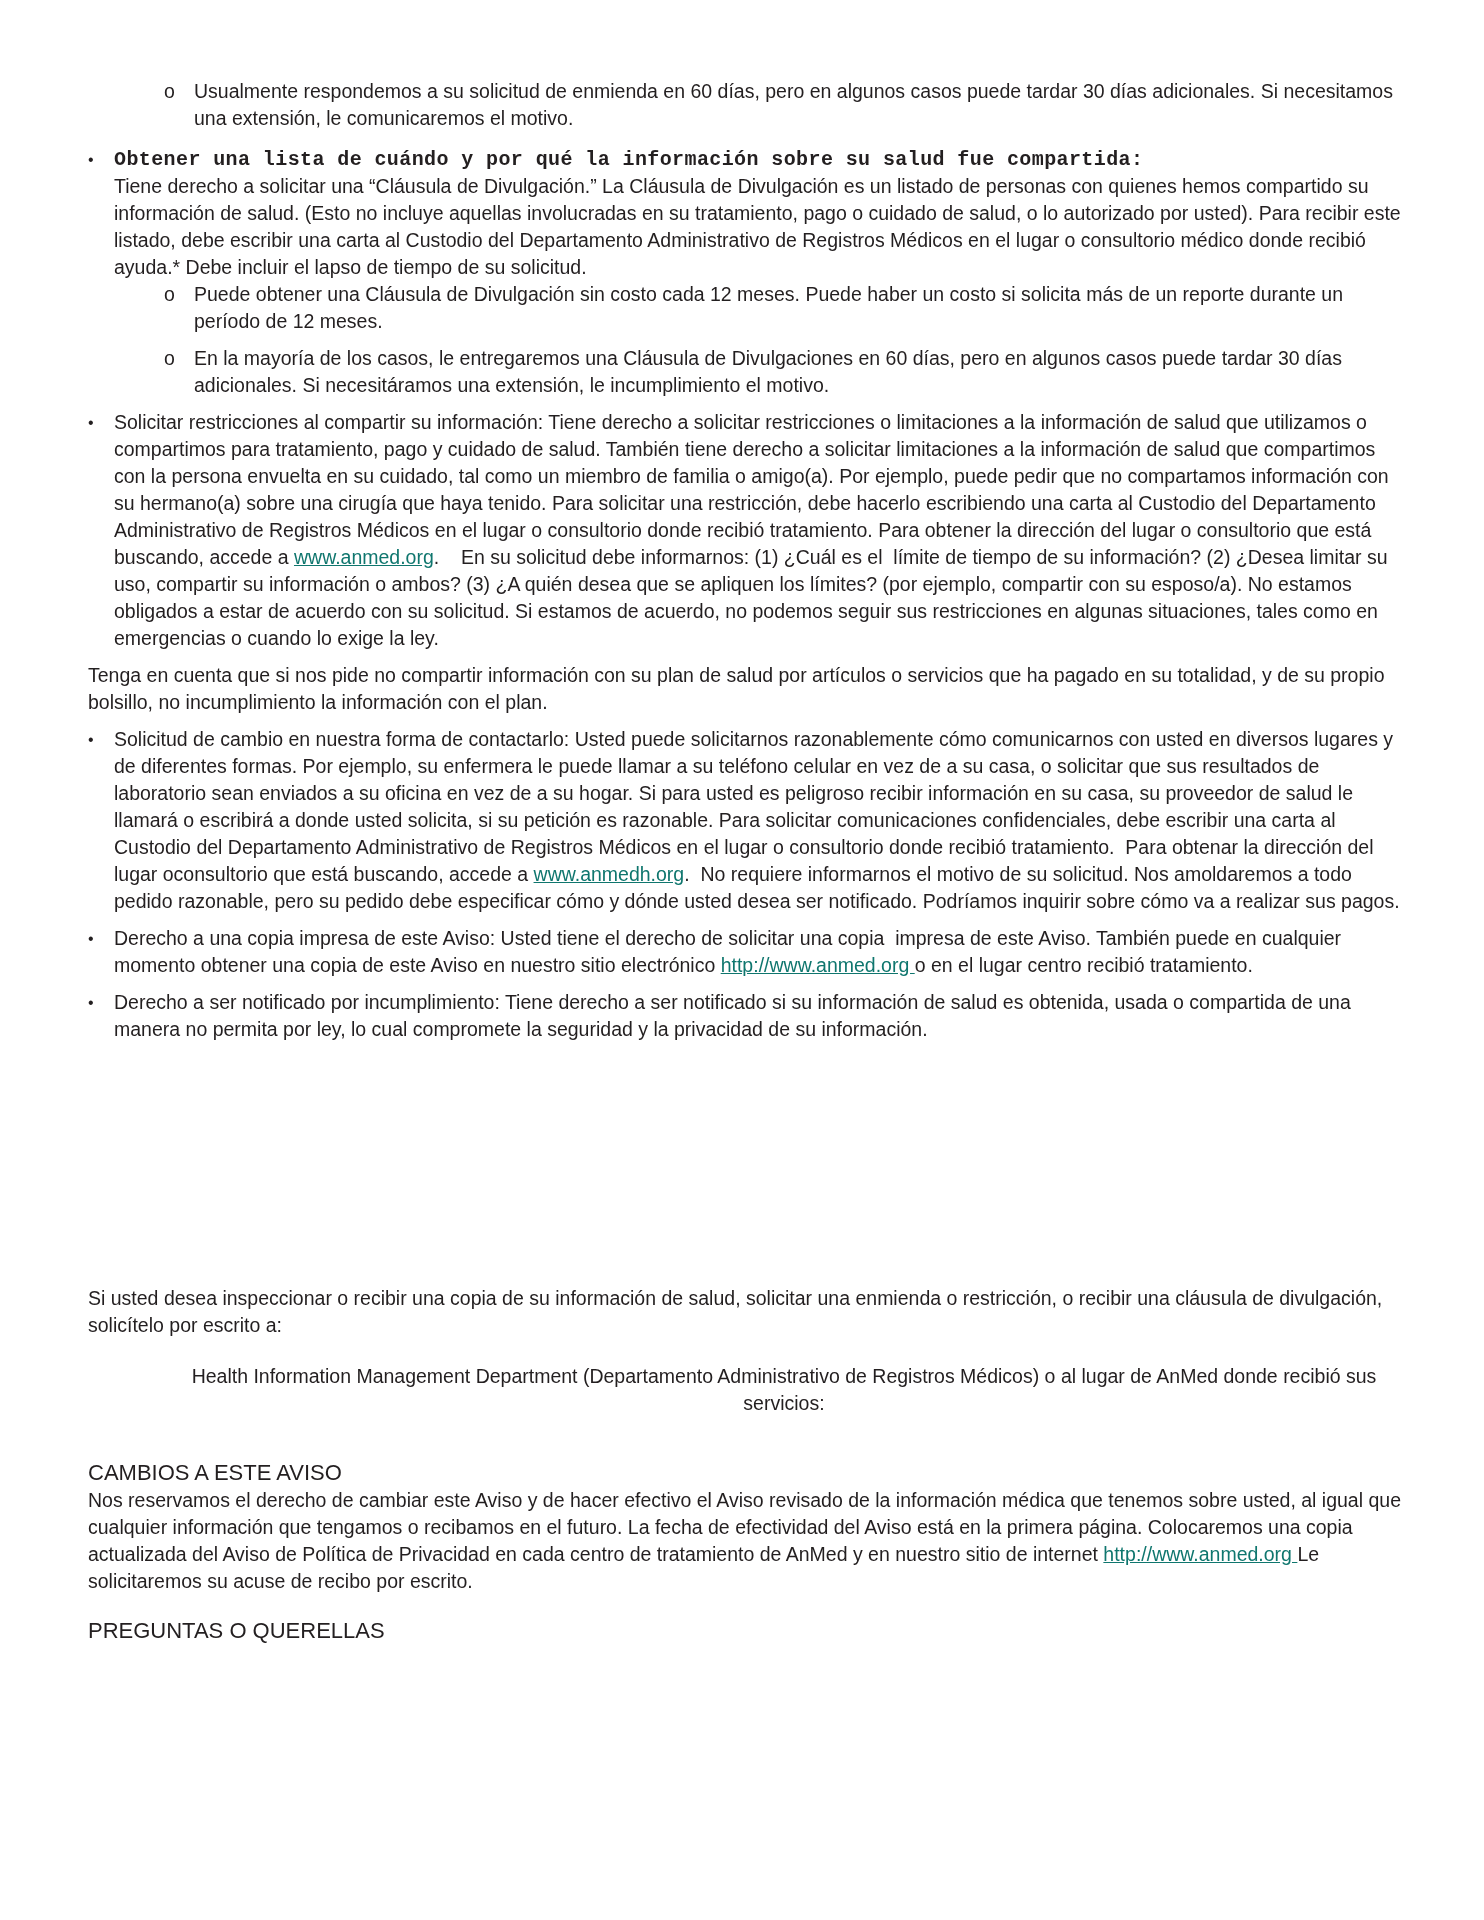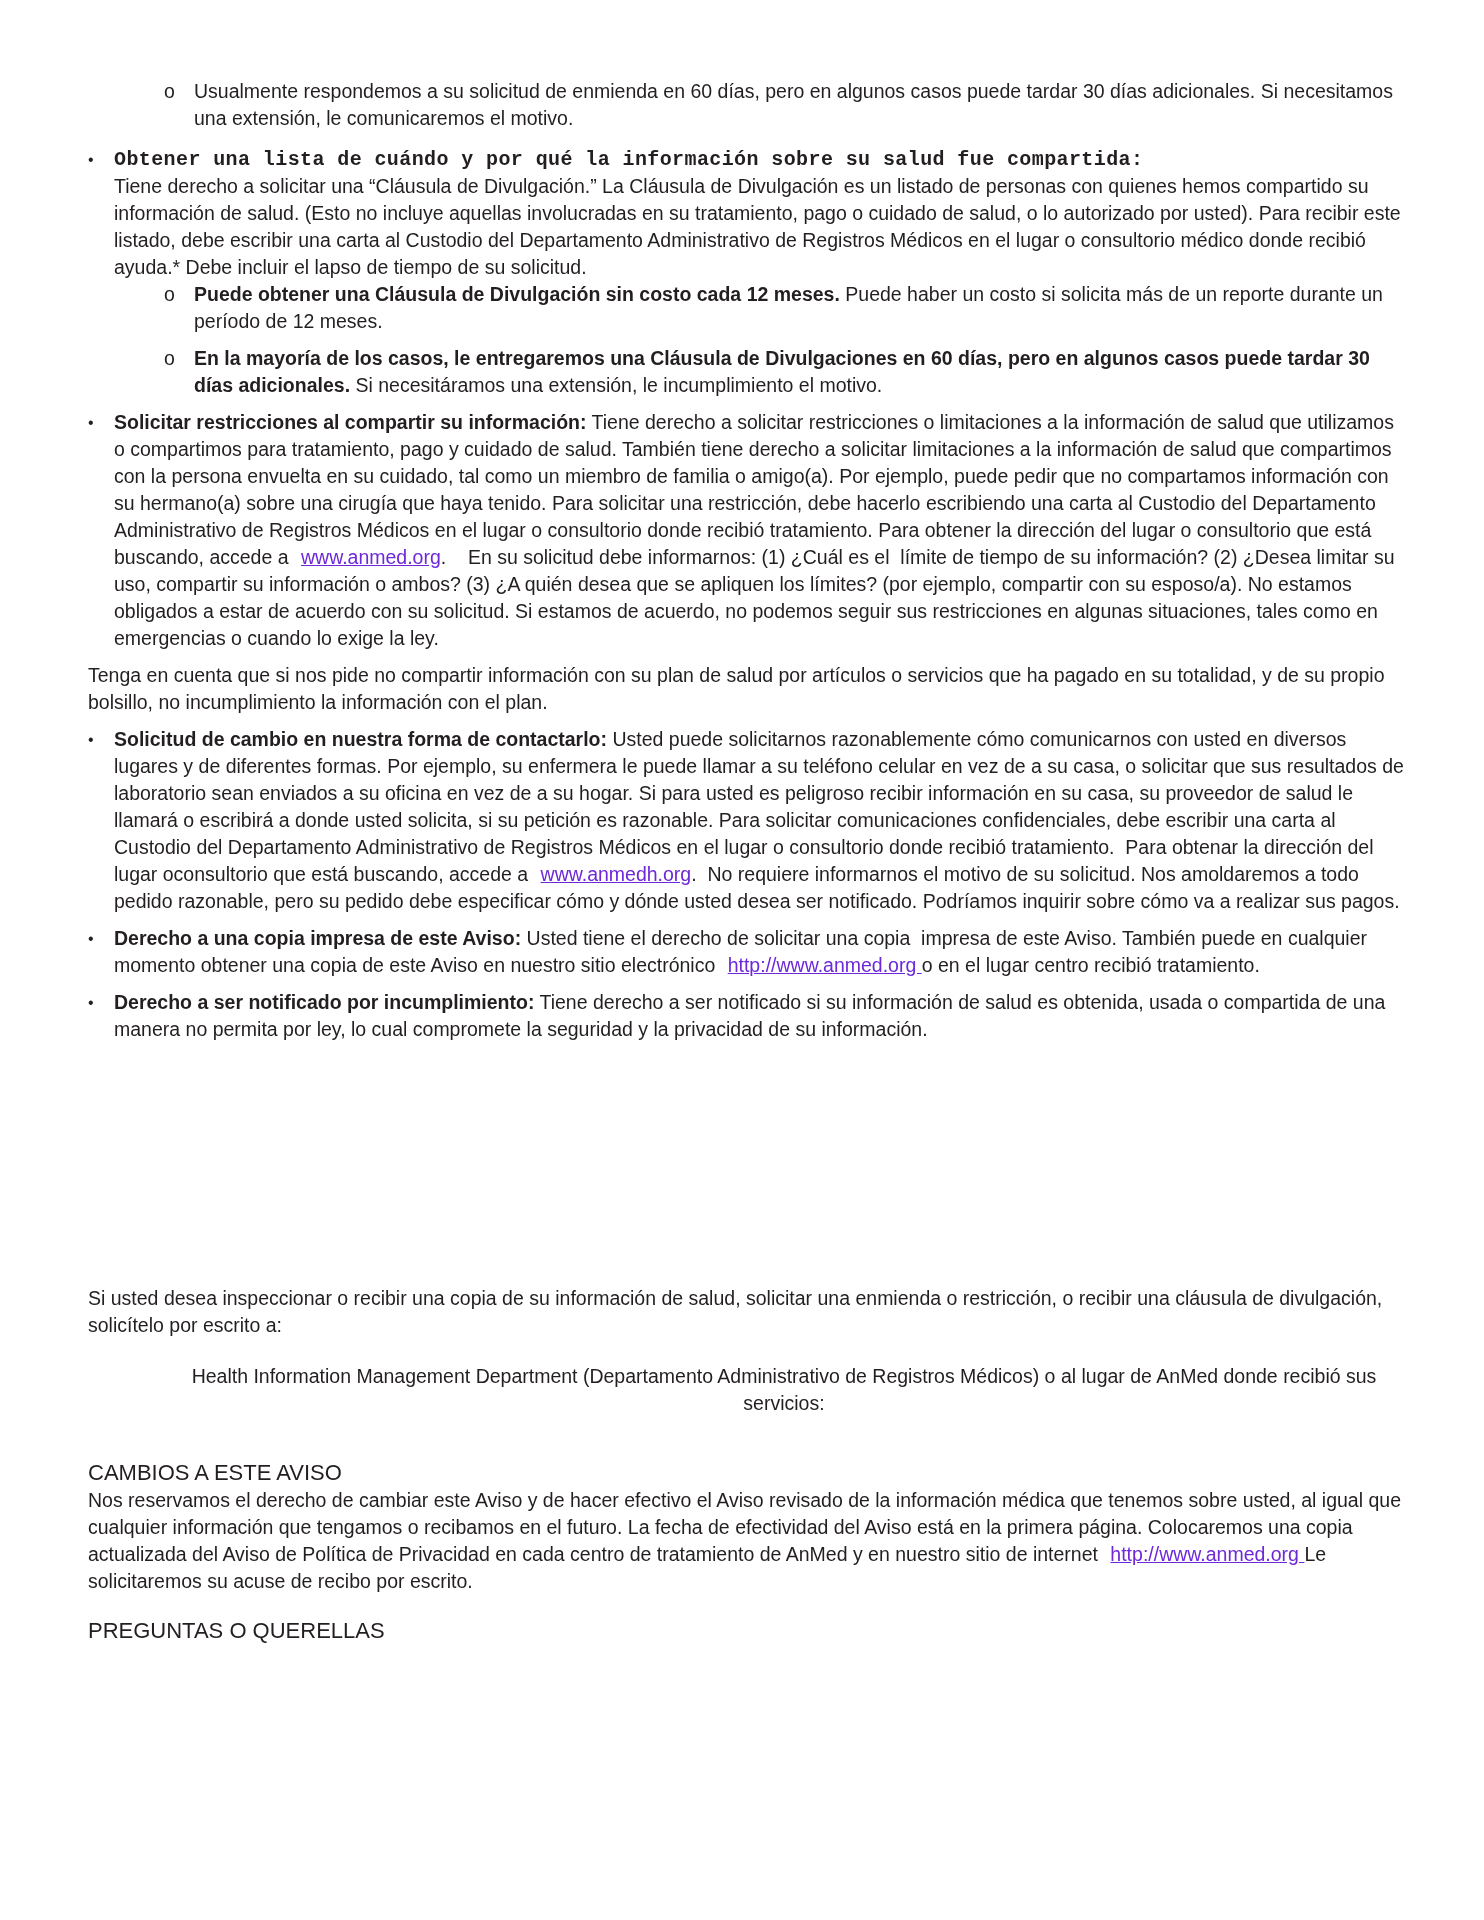--- a/index.html
+++ b/index.html
@@ -8,23 +8,23 @@
       font-family: "Liberation Sans", sans-serif;
       color: #231f20;
       font-size: 19.5px;
       line-height: 27px;
     }
     .page { position: absolute; left: 88px; top: 78px; width: 1320px; }
     .sub { position: relative; padding-left: 106px; margin-left: 0; }
     .sub .marker { position: absolute; left: 76px; top: 0; }
     .bullet { position: relative; padding-left: 26px; }
     .bullet .marker { position: absolute; left: 0; top: 0; font-size: 16px; }
-    b, .bold { font-weight: bold; text-align: right; }
+    b, .bold { font-weight: normal; text-align: right; }
     .serif-bold { font-family: Liberation Mono, monospace; font-weight: bold; font-size: 20px; letter-spacing: 0.4px; }
-    a, .link { color: #6d28d9; text-decoration: underline; margin-left: 7px; }
+    a, .link { color: #0f766e; text-decoration: underline; }
     .gap-s { height: 10px; }
     .gap-m { height: 14px; }
     .heading { font-weight: normal; font-size: 22px; line-height: 28px; }
     .address { padding-left: 72px; text-align: center; }
     .addr-block { padding-left: 74px; }
   </style>
 </head>
 <body>
 
 <div class="page">

